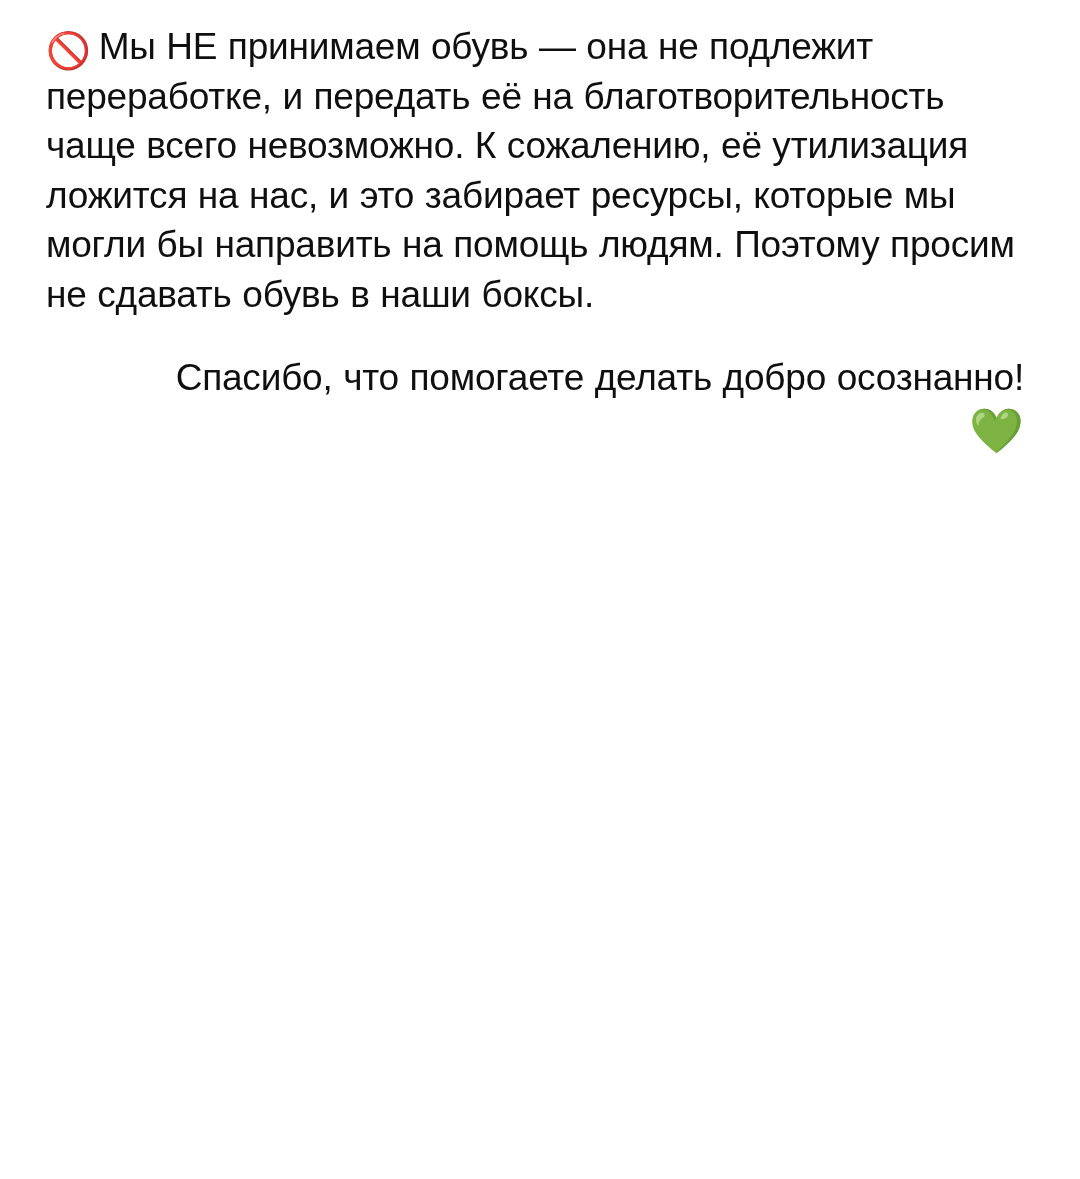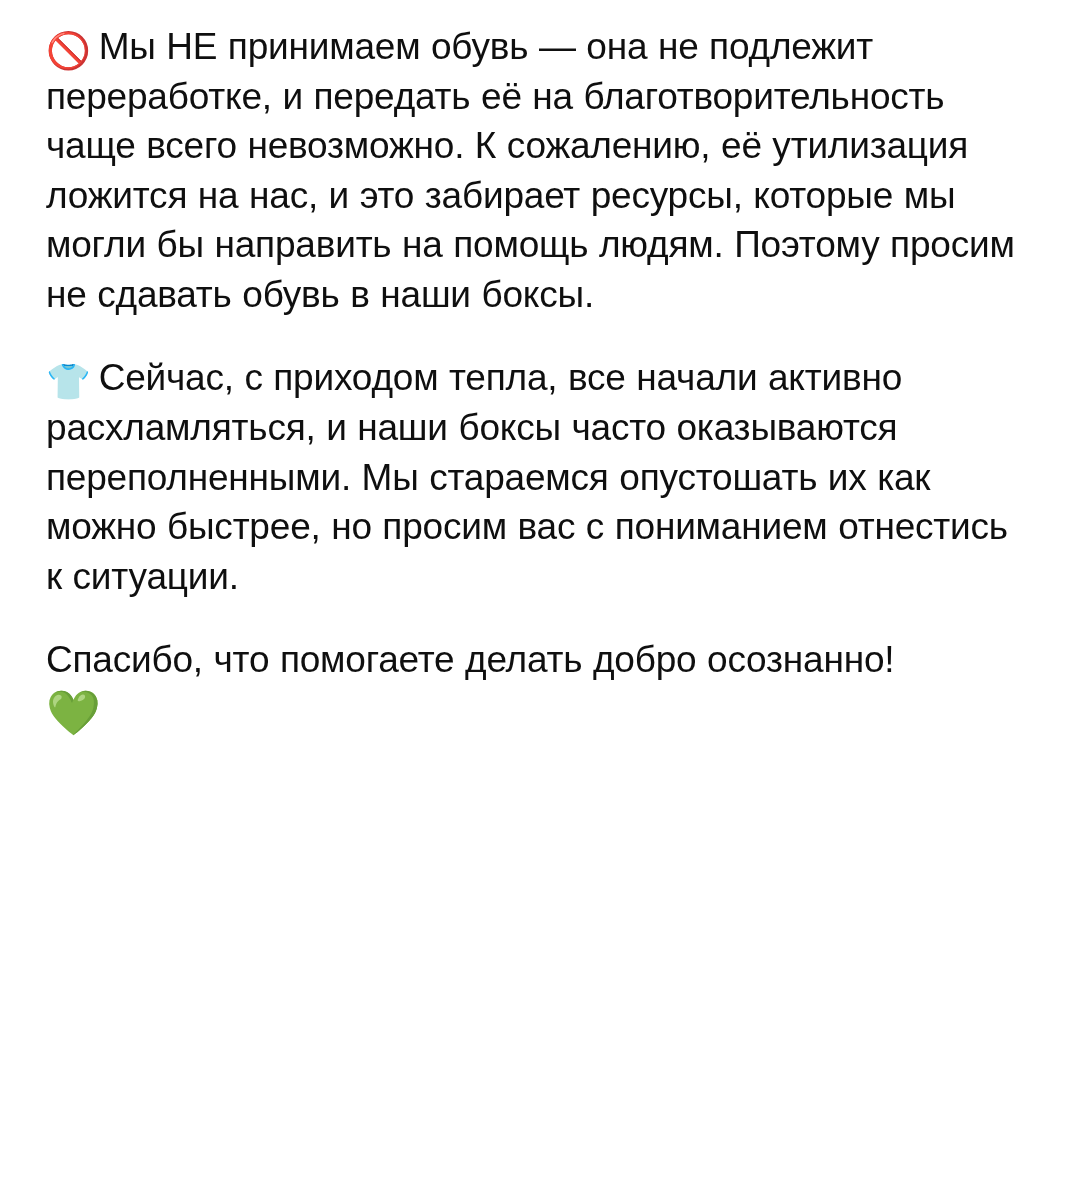--- a/index.html
+++ b/index.html
@@ -49,38 +49,36 @@
     margin-right: 0;
   }
   .emoji-shirt {
     color: #7fb6e3;
   }
   .emoji-coat {
     color: #c9a26a;
   }
   .p-last {
     margin-bottom: 0;
+    text-align: right;
   }
   .heart-line {
     display: block;
     margin-top: 6px;
   }
 </style>
 </head>
 <body>
 
 <div class="post">
 
   <p class="para">
     <span class="emoji emoji-stop">🚫</span><span>Мы НЕ принимаем обувь — она не подлежит переработке, и передать её на благотворительность чаще всего невозможно. К сожалению, её утилизация ложится на нас, и это забирает ресурсы, которые мы могли бы направить на помощь людям. Поэтому просим не сдавать обувь в наши боксы.</span>
   </p>
 
-  <p class="para">
-    <span class="emoji emoji-shirt">👕</span><span>Сейчас, с приходом тепла, все начали активно расхламляться, и наши боксы часто оказываются переполненными. Мы стараемся опустошать их как можно быстрее, но просим вас с пониманием отнестись к ситуации.</span>
-  </p>
 
 
   <p class="para p-last">
     <span>Спасибо, что помогаете делать добро осознанно!</span>
     <span class="emoji emoji-heart heart-line">💚</span>
   </p>
 
 </div>
 
 </body></html>

